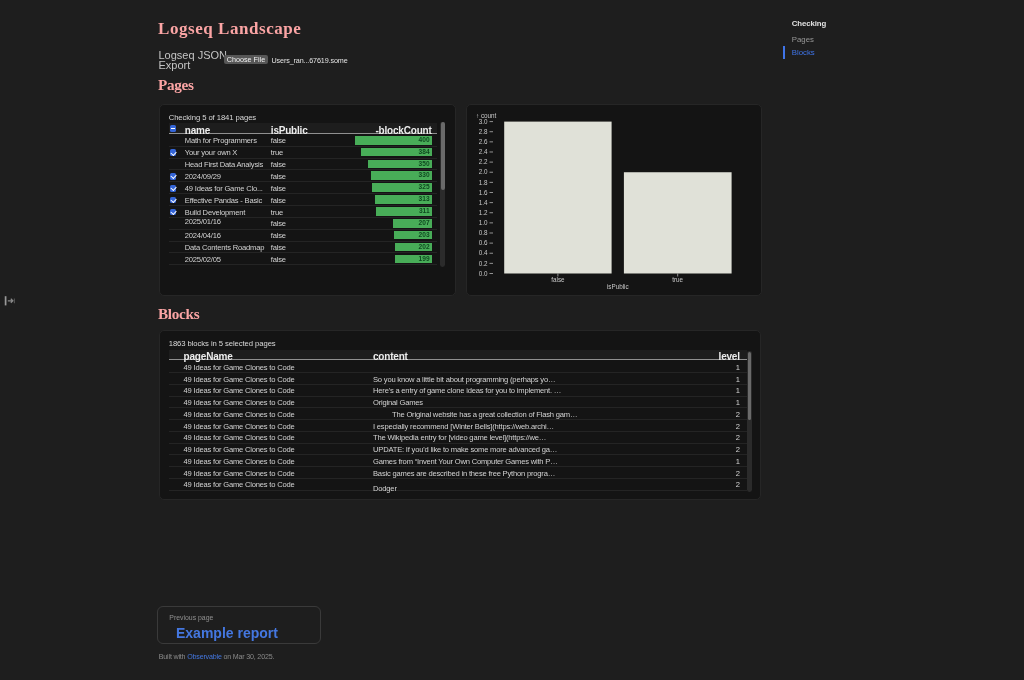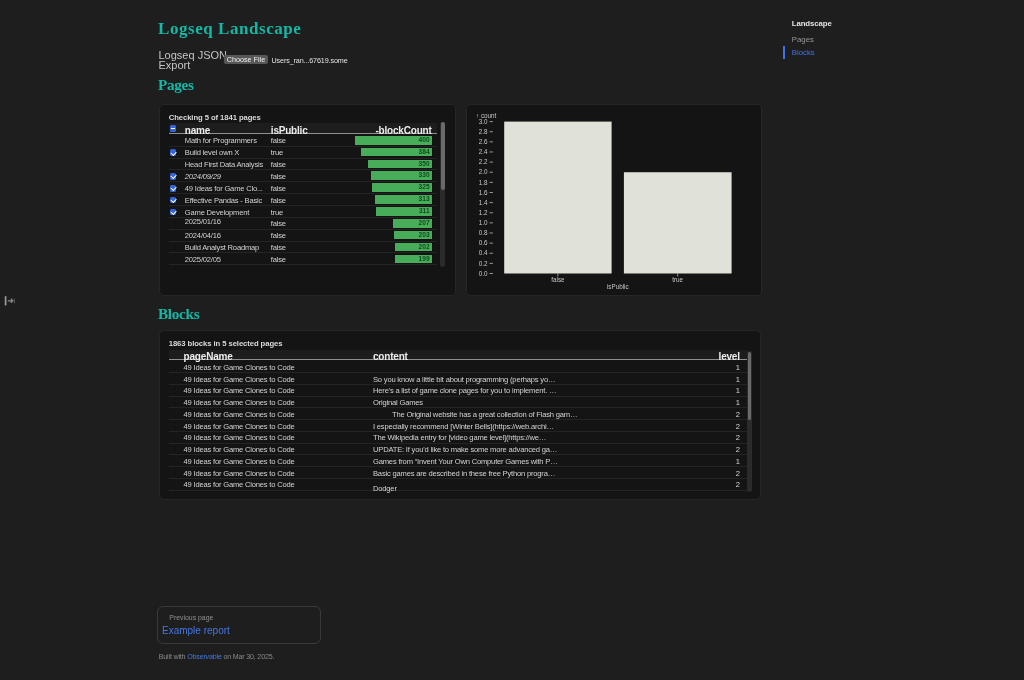--- a/index.html
+++ b/index.html
@@ -1,21 +1,21 @@
 <!DOCTYPE html>
 <html><head>
 <meta charset="utf-8">
 <style>
 * { margin:0; padding:0; box-sizing:border-box; }
 html,body { width:1024px; height:680px; background:#1e1e1e; overflow:hidden;
   font-family:"Liberation Sans", sans-serif; }
 .abs { position:absolute; }
-.serif { font-family:"Liberation Serif", serif; font-weight:bold; color:#14b8a6; }
+.serif { font-family:"Liberation Serif", serif; font-weight:bold; color:#fca5a5; }
 .card { position:absolute; background:#141414; border:1px solid #262626; border-radius:5px; }
-.cap { position:absolute; font-size:7.7px; color:#d9d9d9; letter-spacing:-0.08px;font-weight:bold; }
+.cap { position:absolute; font-size:7.7px; color:#d9d9d9; letter-spacing:-0.08px; }
 .thead { position:absolute; background:#1d1d1d; border-bottom:1px solid #909090; }
 .th { position:absolute; font-size:10px; font-weight:bold; color:#ededed; letter-spacing:-0.2px; }
 .td { position:absolute; font-size:7.6px; color:#d3d3d3; white-space:nowrap; letter-spacing:-0.2px; }
 .row { position:absolute; border-bottom:1px solid #242424; }
 .cb { position:absolute; width:6.8px; height:6.8px; border-radius:1.6px; background:#3465d8; }
 .cb:after { content:""; position:absolute; left:1.4px; top:2.9px; width:4px; height:1.4px; background:#fff; }
 .cbc:after { content:""; position:absolute; left:1.3px; top:1.4px; width:3.9px; height:2.7px;
   background:none; border-left:1px solid #fff; border-bottom:1px solid #fff; transform:rotate(-47deg); transform-origin:center; }
 .bar { position:absolute; height:8.7px; background:#48ad58; text-align:right; font-size:6.6px; line-height:8.9px; color:#0f4a20; font-weight:bold; }
 .bar span { padding-right:2px; }
@@ -47,57 +47,57 @@
 <div class="th" style="left:184.8px; top:124.8px;">name</div>
 <div class="th" style="left:270.8px; top:124.8px;">isPublic</div>
 <div class="th" style="left:300px; top:124.8px; width:131.6px; text-align:right;">-blockCount</div>
 <div id="prows">
     <div class="row" style="left:168.7px; top:134.8px; width:268.6px; height:11.87px;"></div>
     <div class="td" style="left:184.8px; top:136.335px;">Math for Programmers</div>
     <div class="td" style="left:270.8px; top:136.335px;">false</div>
     <div class="bar" style="left:354.8px; top:135.835px; width:76.8px;"><span>400</span></div>
     <div class="row" style="left:168.7px; top:146.67000000000002px; width:268.6px; height:11.87px;"></div>
     <div class="cb cbc" style="left:169.6px; top:149.205px;"></div>
-    <div class="td" style="left:184.8px; top:148.205px;">Build level own X</div>
+    <div class="td" style="left:184.8px; top:148.205px;">Your your own X</div>
     <div class="td" style="left:270.8px; top:148.205px;">true</div>
     <div class="bar" style="left:360.90000000000003px; top:147.705px; width:70.7px;"><span>384</span></div>
     <div class="row" style="left:168.7px; top:158.54000000000002px; width:268.6px; height:11.87px;"></div>
     <div class="td" style="left:184.8px; top:160.07500000000002px;">Head First Data Analysis</div>
     <div class="td" style="left:270.8px; top:160.07500000000002px;">false</div>
     <div class="bar" style="left:368.3px; top:159.57500000000002px; width:63.3px;"><span>350</span></div>
     <div class="row" style="left:168.7px; top:170.41000000000003px; width:268.6px; height:11.87px;"></div>
     <div class="cb cbc" style="left:169.6px; top:172.94500000000002px;"></div>
-    <div class="td" style="left:184.8px; top:171.94500000000002px;font-style:italic;">2024/09/29</div>
+    <div class="td" style="left:184.8px; top:171.94500000000002px;">2024/09/29</div>
     <div class="td" style="left:270.8px; top:171.94500000000002px;">false</div>
     <div class="bar" style="left:370.90000000000003px; top:171.44500000000002px; width:60.7px;"><span>330</span></div>
     <div class="row" style="left:168.7px; top:182.28px; width:268.6px; height:11.87px;"></div>
     <div class="cb cbc" style="left:169.6px; top:184.815px;"></div>
     <div class="td" style="left:184.8px; top:183.815px;">49 Ideas for Game Clo...</div>
     <div class="td" style="left:270.8px; top:183.815px;">false</div>
     <div class="bar" style="left:372.3px; top:183.315px; width:59.3px;"><span>325</span></div>
     <div class="row" style="left:168.7px; top:194.15px; width:268.6px; height:11.87px;"></div>
     <div class="cb cbc" style="left:169.6px; top:196.685px;"></div>
     <div class="td" style="left:184.8px; top:195.685px;">Effective Pandas - Basic</div>
     <div class="td" style="left:270.8px; top:195.685px;">false</div>
     <div class="bar" style="left:374.8px; top:195.185px; width:56.8px;"><span>313</span></div>
     <div class="row" style="left:168.7px; top:206.02px; width:268.6px; height:11.87px;"></div>
     <div class="cb cbc" style="left:169.6px; top:208.555px;"></div>
-    <div class="td" style="left:184.8px; top:207.555px;">Game Development</div>
+    <div class="td" style="left:184.8px; top:207.555px;">Build Development</div>
     <div class="td" style="left:270.8px; top:207.555px;">true</div>
     <div class="bar" style="left:376px; top:207.055px; width:55.6px;"><span>311</span></div>
     <div class="row" style="left:168.7px; top:217.89px; width:268.6px; height:11.87px;"></div>
     <div class="td" style="left:184.8px; top:217px;">2025/01/16</div>
     <div class="td" style="left:270.8px; top:219.42499999999998px;">false</div>
     <div class="bar" style="left:393.1px; top:218.92499999999998px; width:38.5px;"><span>207</span></div>
     <div class="row" style="left:168.7px; top:229.76px; width:268.6px; height:11.87px;"></div>
     <div class="td" style="left:184.8px; top:231.295px;">2024/04/16</div>
     <div class="td" style="left:270.8px; top:231.295px;">false</div>
     <div class="bar" style="left:394.20000000000005px; top:230.795px; width:37.4px;"><span>203</span></div>
     <div class="row" style="left:168.7px; top:241.63px; width:268.6px; height:11.87px;"></div>
-    <div class="td" style="left:184.8px; top:243.165px;">Build Analyst Roadmap</div>
+    <div class="td" style="left:184.8px; top:243.165px;">Data Contents Roadmap</div>
     <div class="td" style="left:270.8px; top:243.165px;">false</div>
     <div class="bar" style="left:394.70000000000005px; top:242.665px; width:36.9px;"><span>202</span></div>
     <div class="row" style="left:168.7px; top:253.5px; width:268.6px; height:11.87px;"></div>
     <div class="td" style="left:184.8px; top:255.035px;">2025/02/05</div>
     <div class="td" style="left:270.8px; top:255.035px;">false</div>
     <div class="bar" style="left:395.40000000000003px; top:254.535px; width:36.2px;"><span>199</span></div>
   </div>
 
 <div class="abs" style="left:440.3px; top:121.5px; width:4.8px; height:145px; background:#2b2b2b; border-radius:2.4px;"></div>
 <div class="abs" style="left:440.8px; top:122px; width:3.8px; height:68px; background:#6a6a6a; border-radius:2px;"></div>
@@ -160,21 +160,21 @@
     <div class="row" style="left:168.7px; top:361.3px; width:578.3px; height:11.75px;"></div>
     <div class="td" style="left:183.6px; top:362.77500000000003px;">49 Ideas for Game Clones to Code</div>
     <div class="td" style="left:373px; top:362.77500000000003px;"></div>
     <div class="td" style="left:600px; top:362.77500000000003px; width:139.8px; text-align:right;">1</div>
     <div class="row" style="left:168.7px; top:373.05px; width:578.3px; height:11.75px;"></div>
     <div class="td" style="left:183.6px; top:374.52500000000003px;">49 Ideas for Game Clones to Code</div>
     <div class="td" style="left:373px; top:374.52500000000003px;">So you know a little bit about programming (perhaps yo…</div>
     <div class="td" style="left:600px; top:374.52500000000003px; width:139.8px; text-align:right;">1</div>
     <div class="row" style="left:168.7px; top:384.8px; width:578.3px; height:11.75px;"></div>
     <div class="td" style="left:183.6px; top:386.27500000000003px;">49 Ideas for Game Clones to Code</div>
-    <div class="td" style="left:373px; top:386.27500000000003px;">Here's a list of game clone pages for you to implement. …</div>
+    <div class="td" style="left:373px; top:386.27500000000003px;">Here's a entry of game clone ideas for you to implement. …</div>
     <div class="td" style="left:600px; top:386.27500000000003px; width:139.8px; text-align:right;">1</div>
     <div class="row" style="left:168.7px; top:396.55px; width:578.3px; height:11.75px;"></div>
     <div class="td" style="left:183.6px; top:398.02500000000003px;">49 Ideas for Game Clones to Code</div>
     <div class="td" style="left:373px; top:398.02500000000003px;">Original Games</div>
     <div class="td" style="left:600px; top:398.02500000000003px; width:139.8px; text-align:right;">1</div>
     <div class="row" style="left:168.7px; top:408.3px; width:578.3px; height:11.75px;"></div>
     <div class="td" style="left:183.6px; top:409.77500000000003px;">49 Ideas for Game Clones to Code</div>
     <div class="td" style="left:392px; top:409.77500000000003px;">The Original website has a great collection of Flash gam…</div>
     <div class="td" style="left:600px; top:409.77500000000003px; width:139.8px; text-align:right;">2</div>
     <div class="row" style="left:168.7px; top:420.05px; width:578.3px; height:11.75px;"></div>
@@ -198,22 +198,22 @@
     <div class="td" style="left:373px; top:468.52500000000003px;">Basic games are described in these free Python progra…</div>
     <div class="td" style="left:600px; top:468.52500000000003px; width:139.8px; text-align:right;">2</div>
     <div class="row" style="left:168.7px; top:478.8px; width:578.3px; height:11.75px;"></div>
     <div class="td" style="left:183.6px; top:480.27500000000003px;">49 Ideas for Game Clones to Code</div>
     <div class="td" style="left:373px; top:484px;">Dodger</div>
     <div class="td" style="left:600px; top:480.27500000000003px; width:139.8px; text-align:right;">2</div>
   </div>
 <div class="abs" style="left:747px; top:351px; width:4.8px; height:141px; background:#2b2b2b; border-radius:2.4px;"></div>
 <div class="abs" style="left:747.5px; top:351.5px; width:3.8px; height:68px; background:#6a6a6a; border-radius:2px;"></div>
 
-<div class="abs" style="left:791.8px; top:18.6px; font-size:7.8px; letter-spacing:-0.1px; font-weight:bold; color:#e2e2e2;">Landscape</div>
+<div class="abs" style="left:791.8px; top:18.6px; font-size:7.8px; letter-spacing:-0.1px; font-weight:bold; color:#e2e2e2;">Checking</div>
 <div class="abs" style="left:791.8px; top:35.3px; font-size:7.8px; color:#979797;">Pages</div>
 <div class="abs" style="left:783.2px; top:45.5px; width:2px; height:13.5px; background:#3f74e8;"></div>
 <div class="abs" style="left:791.8px; top:48.4px; font-size:7.8px; color:#3f74e8;">Blocks</div>
 
 <div class="abs" style="left:157.3px; top:605.6px; width:163.5px; height:38px; border:1px solid #3a3a3a; border-radius:6px;"></div>
 <div class="abs muted" style="left:169.3px; top:614.2px; font-size:6.9px;">Previous page</div>
-<div class="abs link" style="left:162px; top:625.2px; font-size:10px;">Example report</div>
+<div class="abs link" style="left:176px; top:625.2px; font-size:14px;font-weight:bold;">Example report</div>
 
 <div class="abs" style="left:158.8px; top:653.2px; font-size:7.1px; letter-spacing:-0.18px; color:#8a8a8a;">Built with <span class="link">Observable</span> on Mar 30, 2025.</div>
 
 </body></html>

